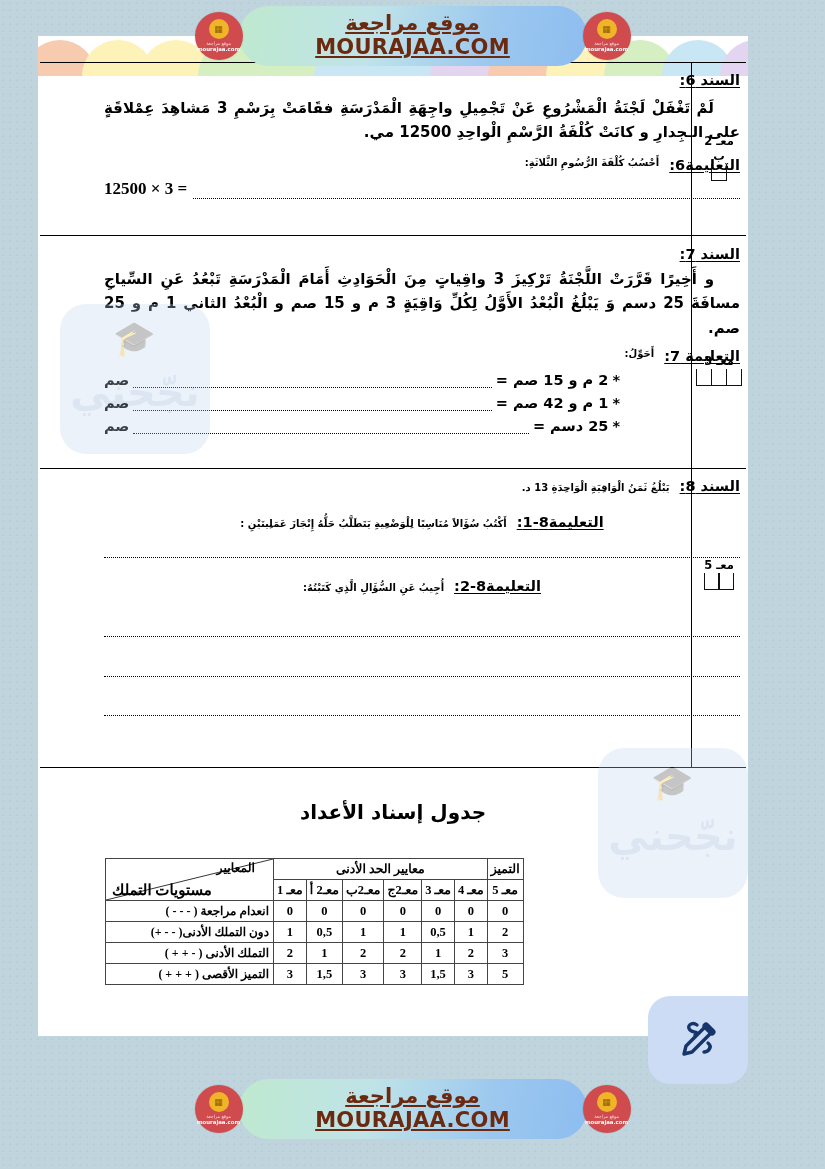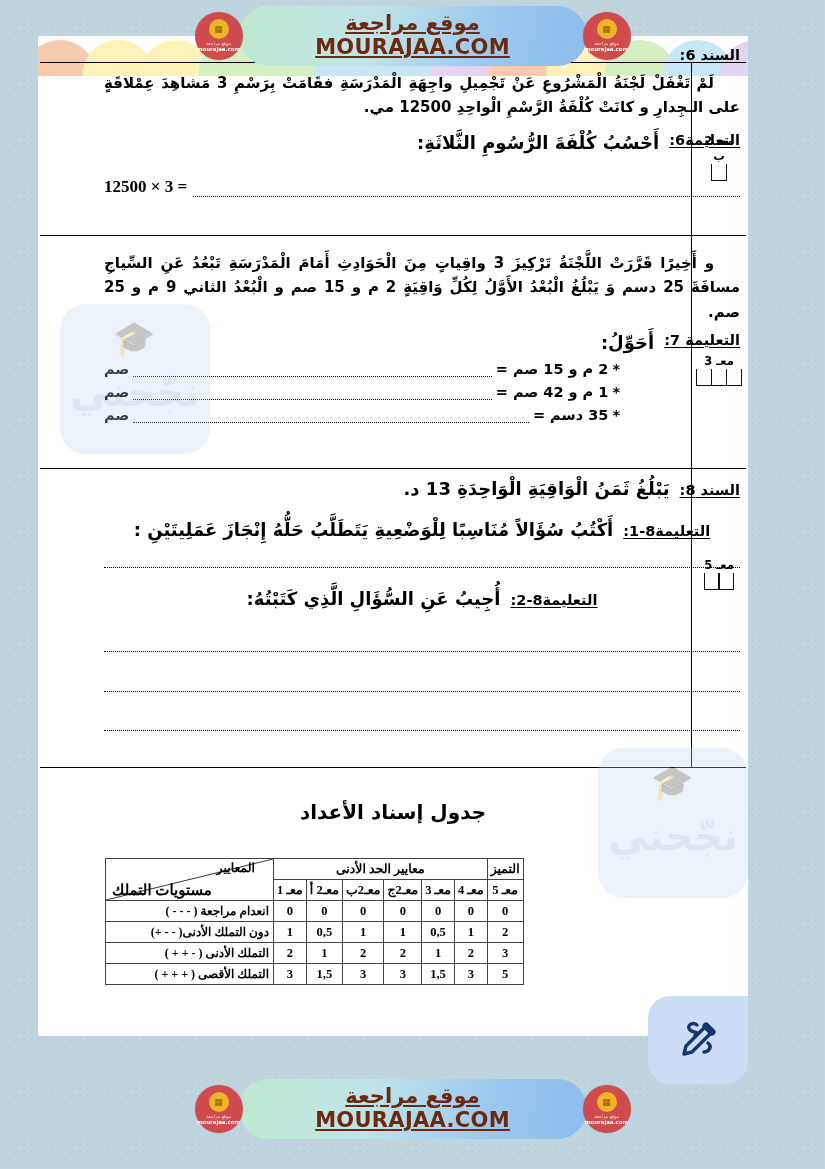--- a/index.html
+++ b/index.html
@@ -103,21 +103,21 @@
   .hr{ position:absolute; right:2px; width:706px; border-top:1.4px solid #000; }
 
   .lbl{
     font-weight:bold; font-size:14.5px;
     text-decoration:underline; text-underline-offset:2px;
   }
   .body-ar{
     font-size:15px; font-weight:bold; line-height:1.62;
     text-align:justify; text-align-last:right;
   }
-  .instr{ font-size:18px; font-weight:bold; }
+  .instr{ font-size:10px; font-weight:bold; }
   .num{ font-family:"Liberation Serif", serif; font-weight:bold; }
   .dots{
     border-bottom:1.6px dotted #000;
     flex:1 1 auto; height:.85em;
   }
   .row-line{ display:flex; align-items:flex-end; gap:4px; font-size:14.5px; font-weight:bold; }
   .eqline{ display:flex; align-items:flex-end; gap:6px; }
 
   
   .mark{
@@ -246,57 +246,58 @@
   <div class="wm" style="left:560px; top:712px;">
     <div class="diamond">
       <div class="cap-icon">🎓</div>
       <div class="wmtext">نجّحني</div>
     </div>
   </div>
 
   <div class="frame"></div>
   <div class="vrule"></div>
 
-  <div class="section" style="top:11px;">
+  <div class="section" style="top:36px;">
     <div class="lbl">السند 6:</div>
     <div class="body-ar" style="margin-top:8px; text-indent:26px;">لَمْ تَغْفَلْ لَجْنَةُ الْمَشْرُوعِ عَنْ تَجْمِيلِ واجِهَةِ الْمَدْرَسَةِ فقَامَتْ بِرَسْمِ 3 مَشاهِدَ عِمْلاقَةٍ على الـجِدارِ و كانَتْ كُلْفَةُ الرَّسْمِ الْواحِدِ 12500 مي.</div>
     <div style="margin-top:12px; display:flex; gap:10px; justify-content:flex-start;">
       <span class="lbl">التعليمة6:</span>
       <span class="instr">أَحْسُبُ كُلْفَةَ الرُّسُومِ الثَّلاثَةِ:</span>
     </div>
-    <div class="eqline" style="margin-top:24px;">
+    <div class="eqline" style="margin-top:6px;">
       <span class="dots"></span>
       <span class="num" style="font-size:17px; direction:ltr;">12500 × 3 =</span>
     </div>
   </div>
 
   <div class="hr" style="top:199px;"></div>
 
   <div class="section" style="top:210px;">
-    <div class="body-ar" style="margin-top:5px; text-indent:26px;">و أَخِيرًا قَرَّرَتْ اللَّجْنَةُ تَرْكِيزَ 3 واقِياتٍ مِنَ الْحَوَادِثِ أَمَامَ الْمَدْرَسَةِ تَبْعُدُ عَنِ السِّياجِ مسافَةَ 25 دسم وَ يَبْلُغُ الْبُعْدُ الأَوَّلُ لِكُلِّ وَاقِيَةٍ 2 م و 15 صم و الْبُعْدُ الثاني 9 م و 25 صم.</div>
+    <div class="lbl">السند 7:</div>
+    <div class="body-ar" style="margin-top:5px; text-indent:26px;">و أَخِيرًا قَرَّرَتْ اللَّجْنَةُ تَرْكِيزَ 3 واقِياتٍ مِنَ الْحَوَادِثِ أَمَامَ الْمَدْرَسَةِ تَبْعُدُ عَنِ السِّياجِ مسافَةَ 25 دسم وَ يَبْلُغُ الْبُعْدُ الأَوَّلُ لِكُلِّ وَاقِيَةٍ 3 م و 15 صم و الْبُعْدُ الثاني 1 م و 25 صم.</div>
     <div style="margin-top:8px; display:flex; gap:10px;">
       <span class="lbl">التعليمة 7:</span>
       <span class="instr">أَحَوِّلُ:</span>
     </div>
 
     <div class="row-line" style="margin-top:8px; padding-right:120px;">
       <span>*</span>
       <span>2 م و 15 صم =</span>
       <span class="dots"></span>
       <span>صم</span>
     </div>
     <div class="row-line" style="margin-top:7px; padding-right:120px;">
       <span>*</span>
       <span>1 م و 42 صم =</span>
       <span class="dots"></span>
       <span>صم</span>
     </div>
     <div class="row-line" style="margin-top:7px; padding-right:120px;">
       <span>*</span>
-      <span>35 دسم =</span>
+      <span>25 دسم =</span>
       <span class="dots"></span>
       <span>صم</span>
     </div>
   </div>
 
   <div class="hr" style="top:432px;"></div>
 
   <div class="section" style="top:442px;">
     <div style="display:flex; gap:10px; align-items:baseline;">
       <span class="lbl">السند 8:</span>
@@ -410,21 +411,21 @@
         <td class="lvl">التملك الأدنى     ( - + + )</td>
       </tr>
       <tr>
         <td>5</td>
         <td>3</td>
         <td>1,5</td>
         <td>3</td>
         <td>3</td>
         <td>1,5</td>
         <td>3</td>
-        <td class="lvl">التملك الأقصى   ( + + + )</td>
+        <td class="lvl">التميز الأقصى   ( + + + )</td>
       </tr>
     </tbody>
   </table>
 </div>
 
 <div class="pen-panel">
   <svg width="46" height="46" viewBox="0 0 46 46">
     <path d="M31 9 L37 15 L17 35 L9 37 L11 29 Z" fill="none" stroke="#16356b" stroke-width="3.4" stroke-linejoin="round"></path>
     <path d="M31 9 L37 15" stroke="#16356b" stroke-width="7" stroke-linecap="round"></path>
     <path d="M22 8 c-5 -4 -11 1 -7 5 c4 4 9 0 5 5" fill="none" stroke="#16356b" stroke-width="3.4" stroke-linecap="round"></path>

